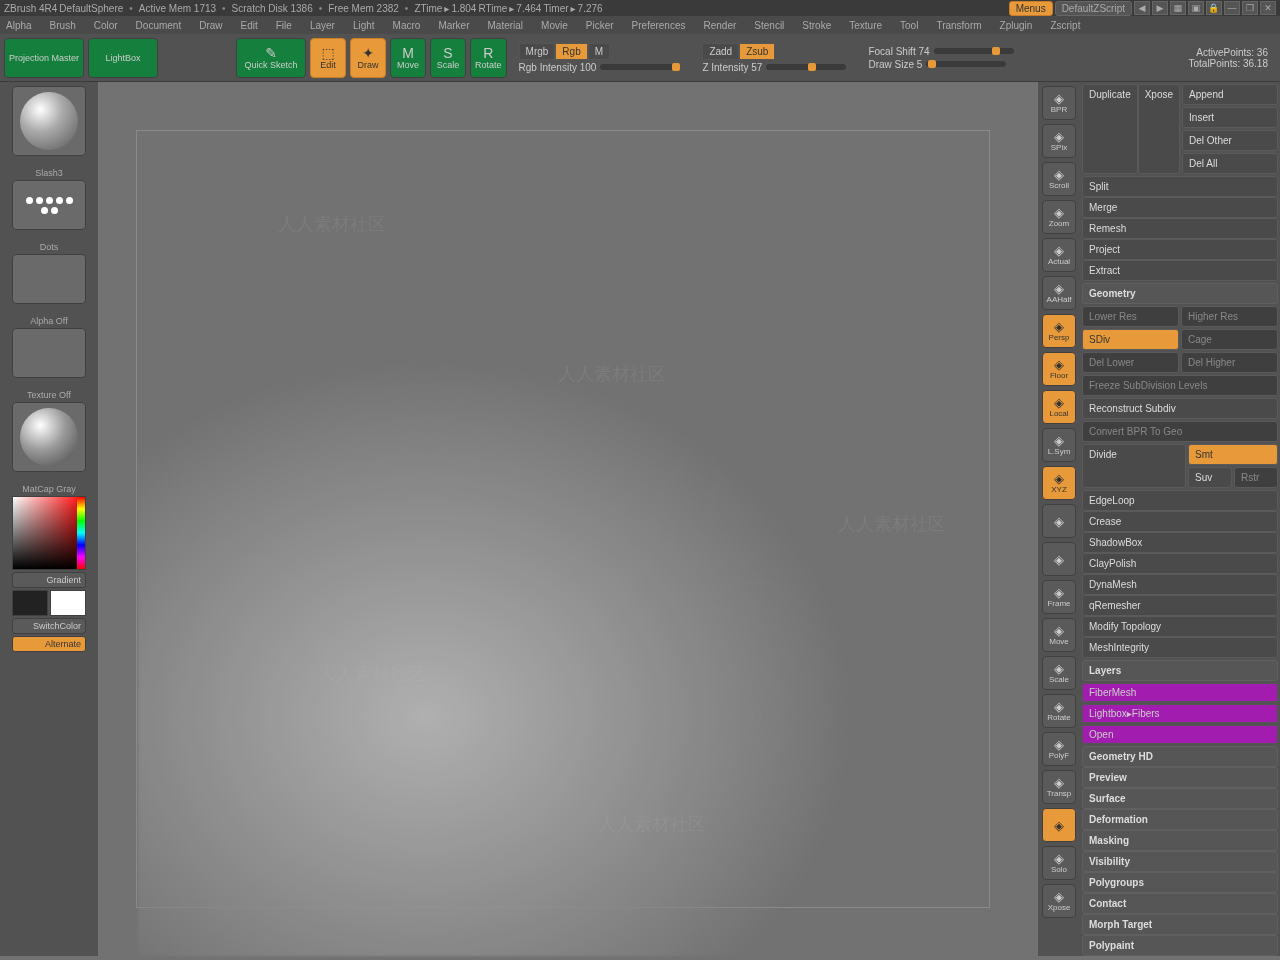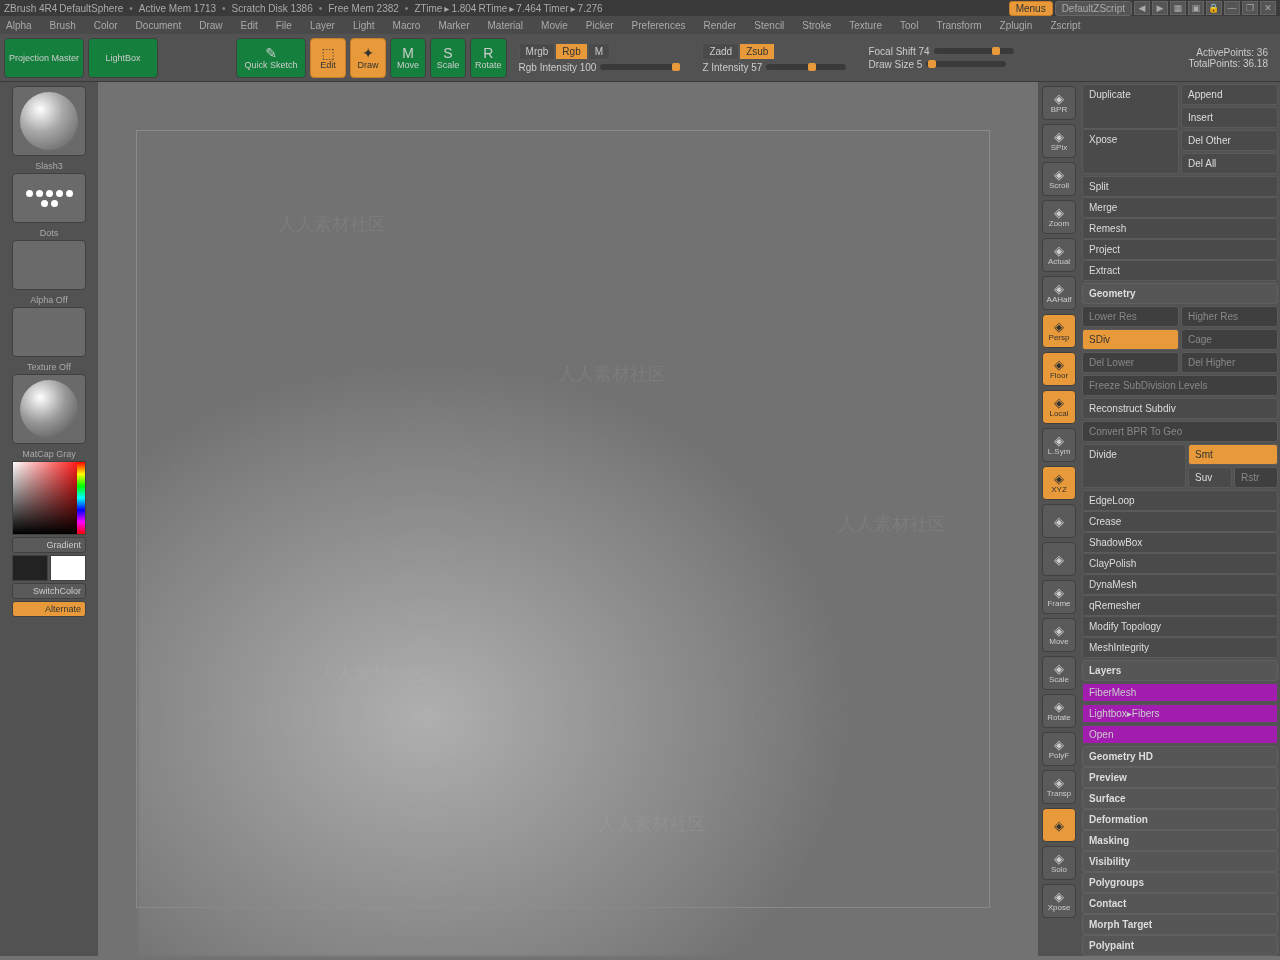--- a/index.html
+++ b/index.html
@@ -23,21 +23,21 @@
 .sliderrow{display:flex;align-items:center;gap:4px}
 .slider{width:80px;height:6px;background:#3a3a3a;border-radius:3px;position:relative}
 .slider .knob{position:absolute;width:8px;height:8px;background:#e89a3a;border-radius:2px;top:-1px}
 .btnset{display:flex;gap:0}
 .btnset .sbtn{background:#4a4a4a;border:1px solid #555;padding:2px 6px;font-size:10px}
 .btnset .sbtn.on{background:#e89a3a;color:#333}
 .main{display:flex;height:874px}
 .leftcol{width:98px;background:#525252;display:flex;flex-direction:column;align-items:center;padding:4px;gap:2px}
 .swatch{width:74px;height:50px;background:#6a6a6a;border:1px solid #404040;border-radius:4px;display:flex;align-items:center;justify-content:center;position:relative}
 .swatch.lg{height:70px}
-.swlabel{font-size:9px;color:#aaa;text-align:center;margin-top:3px}
+.swlabel{font-size:9px;color:#aaa;text-align:center;margin-top:10px}
 .swatch .sphere{width:58px;height:58px;border-radius:50%;background:radial-gradient(circle at 35% 30%,#fff,#aaa 40%,#555)}
 .swatch .dots{display:flex;gap:3px;flex-wrap:wrap;width:50px;justify-content:center}
 .swatch .dots span{width:7px;height:7px;background:#fff;border-radius:50%}
 .colorpick{width:74px;height:74px;background:linear-gradient(to right,#fff,#f00),linear-gradient(to bottom,transparent,#000);background-blend-mode:multiply;border:1px solid #404040;position:relative}
 .huestrip{position:absolute;right:0;top:0;width:8px;height:100%;background:linear-gradient(#f00,#ff0,#0f0,#0ff,#00f,#f0f,#f00)}
 .smallbtn{background:#5a5a5a;border:1px solid #404040;border-radius:3px;padding:2px 4px;font-size:9px;color:#ccc;width:74px;text-align:right}
 .smallbtn.orange{background:#e89a3a;color:#333}
 .btnpair{display:flex;gap:2px;width:74px}
 .btnpair div{flex:1;height:26px;border:1px solid #404040}
 .canvas{flex:1;background:#727272;display:flex;align-items:center;justify-content:center;position:relative}
@@ -329,21 +329,21 @@
         <span>Solo</span>
       </div>
       <div class="ricon">
         <span class="ic">◈</span>
         <span>Xpose</span>
       </div>
     </div>
 
   <div class="panel">
     <div class="pgroup">
-      <div style="flex:1;display:flex;flex-direction:column;gap:0">
+      <div style="flex:1;display:flex;flex-direction:row;gap:0">
         <div class="pbtn">Duplicate</div>
         <div class="pbtn">Xpose</div>
       </div>
       <div style="flex:1;display:flex;flex-direction:column;gap:2px">
         <div class="pbtn">Append</div>
         <div class="pbtn">Insert</div>
         <div class="pbtn">Del Other</div>
         <div class="pbtn">Del All</div>
       </div>
     </div>

